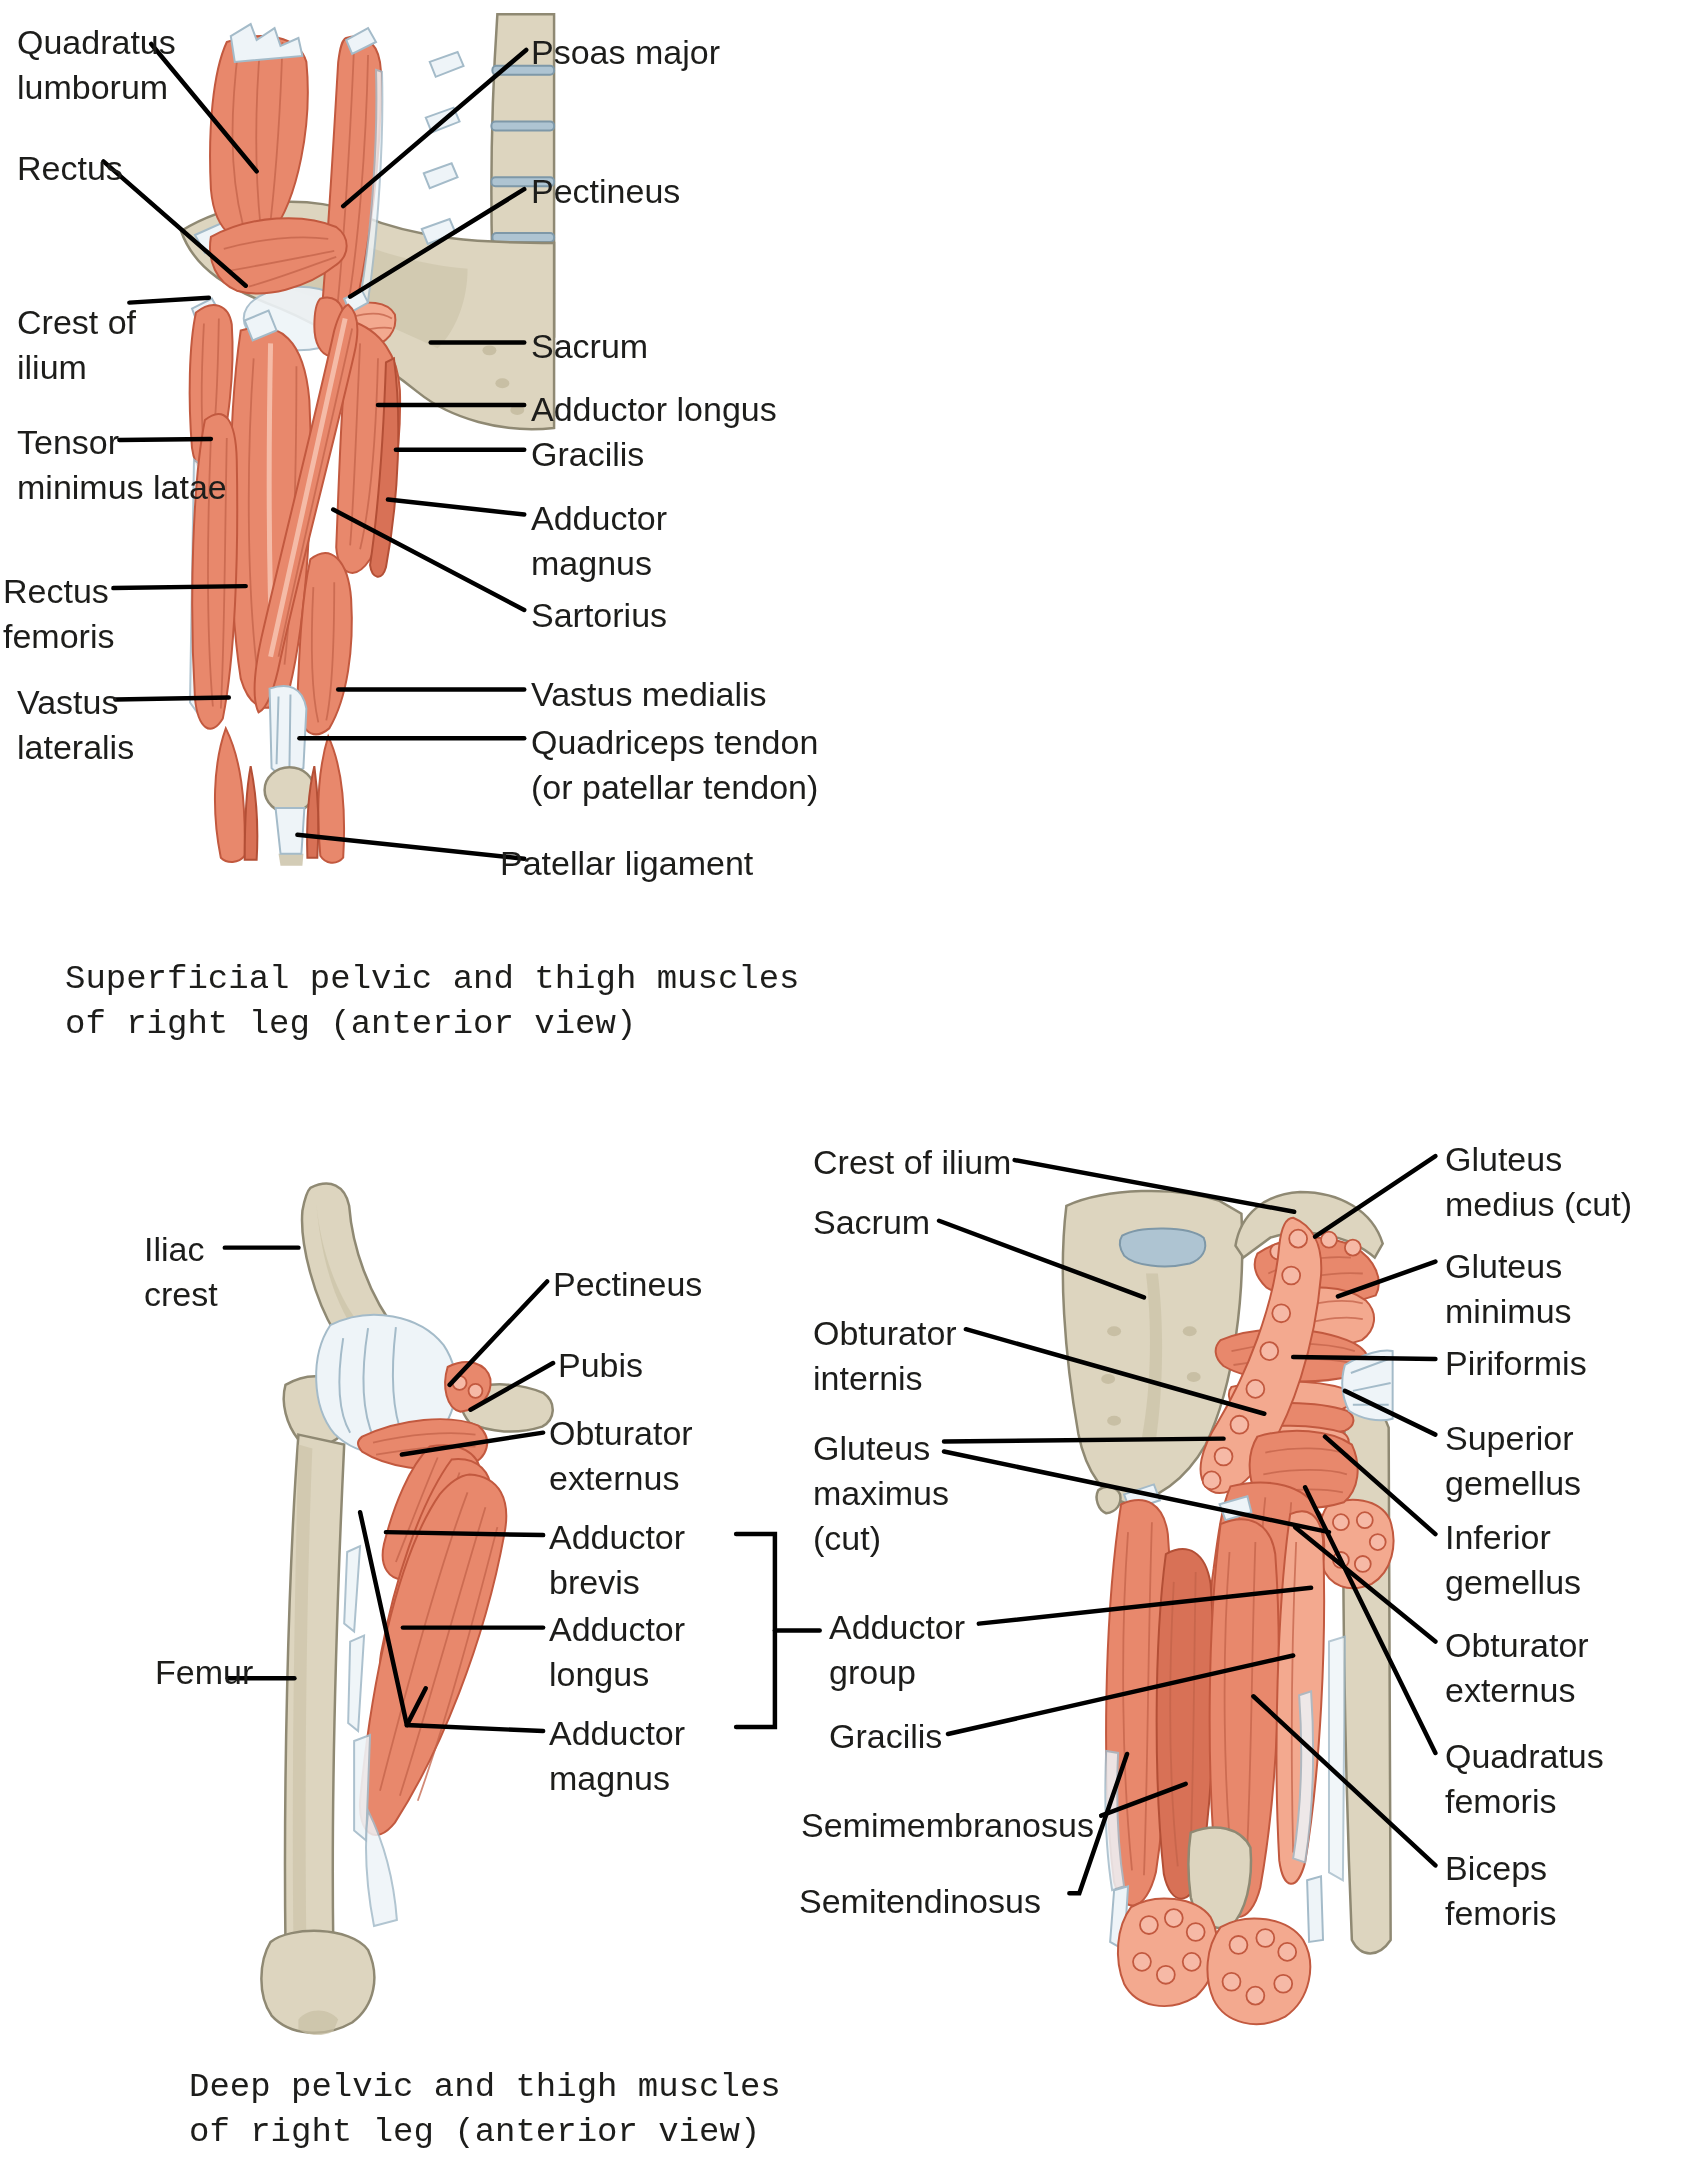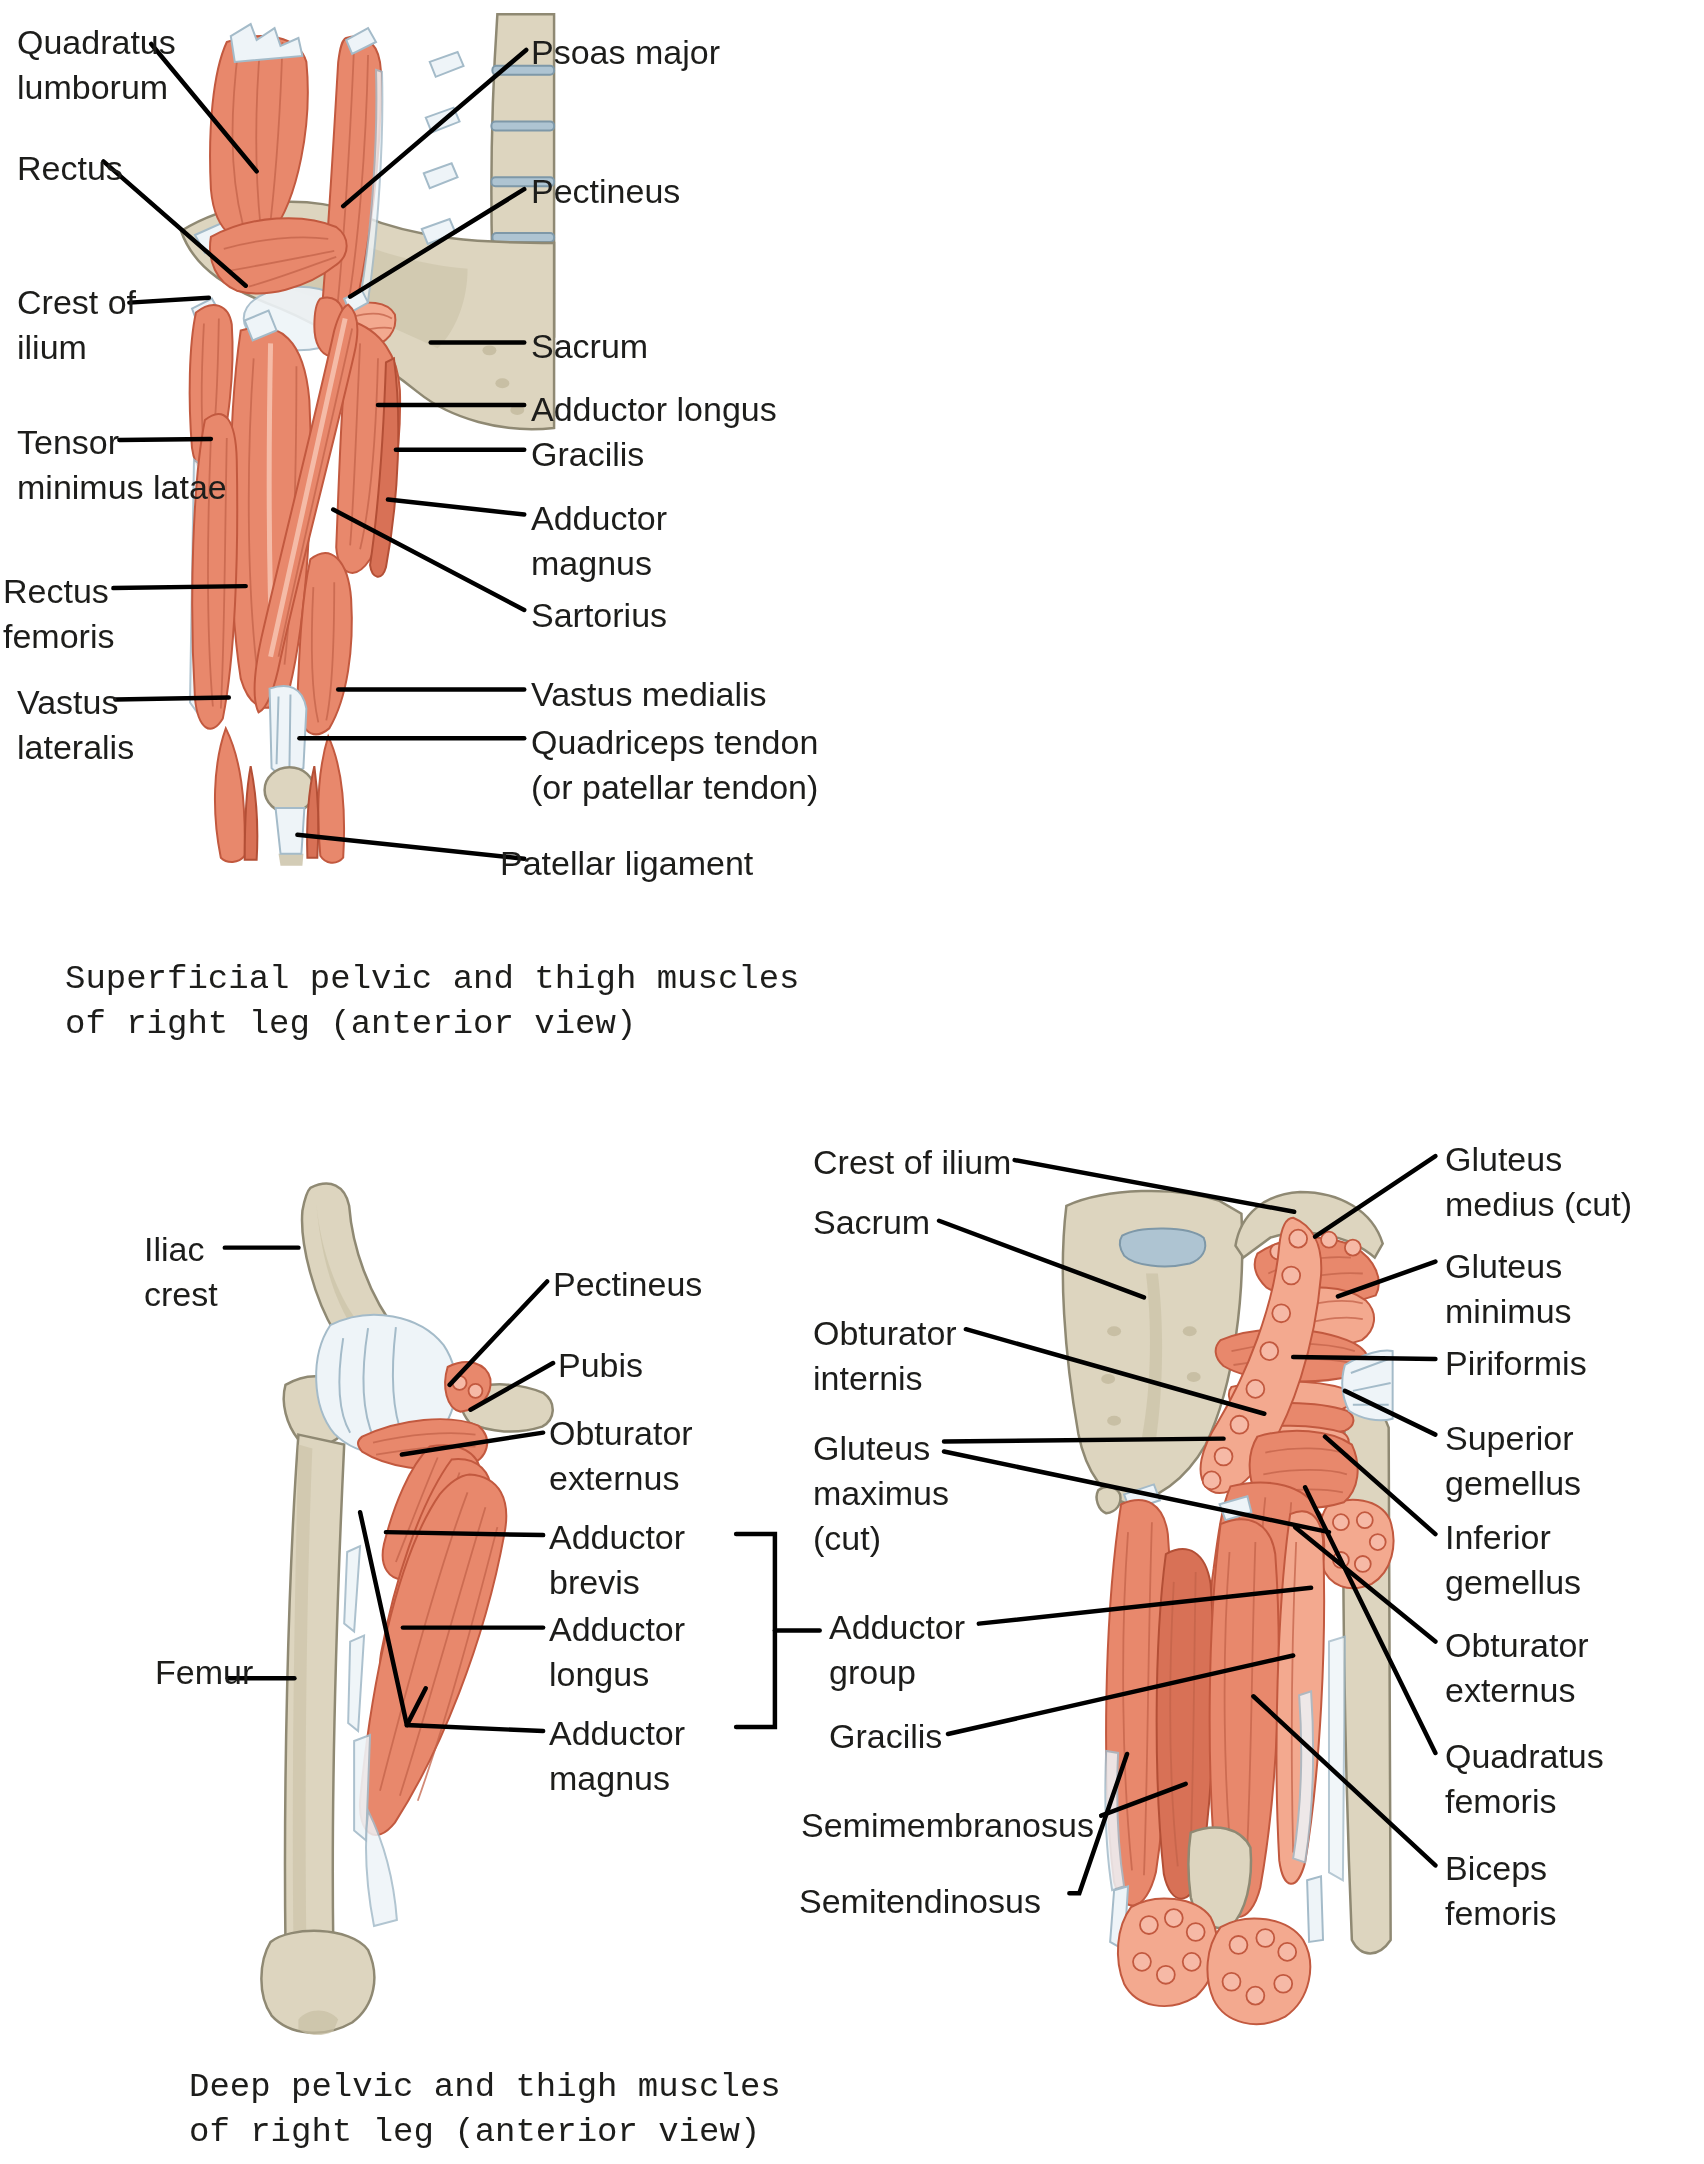--- a/index.html
+++ b/index.html
@@ -284,21 +284,21 @@
     <line class="lead" x1="1443" y1="1542" x2="1332" y2="1444"></line>
     <line class="lead" x1="1443" y1="1650" x2="1302" y2="1535"></line>
     <line class="lead" x1="1443" y1="1762" x2="1312" y2="1495"></line>
     <line class="lead" x1="1443" y1="1875" x2="1260" y2="1705"></line>
   </g>
 </svg>
 
   <div class="lbl" style="left:17px;top:20px">Quadratus
 lumborum</div>
   <div class="lbl" style="left:17px;top:146px">Rectus</div>
-  <div class="lbl" style="left:17px;top:280px">Crest of
+  <div class="lbl" style="left:17px;top:300px">Crest of
 ilium</div>
   <div class="lbl" style="left:17px;top:420px">Tensor
 minimus latae</div>
   <div class="lbl" style="left:3px;top:569px">Rectus
 femoris</div>
   <div class="lbl" style="left:17px;top:680px">Vastus
 lateralis</div>
   <div class="lbl" style="left:531px;top:30px">Psoas major</div>
   <div class="lbl" style="left:531px;top:169px">Pectineus</div>
   <div class="lbl" style="left:531px;top:324px">Sacrum</div>

